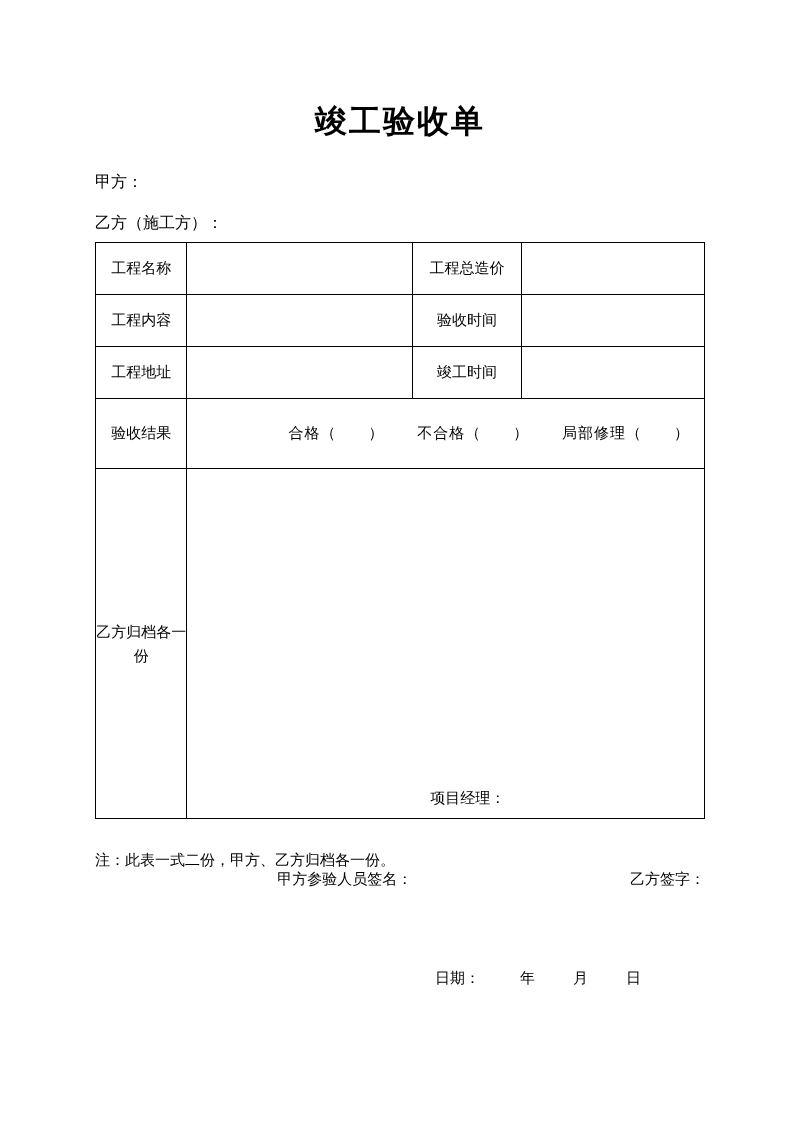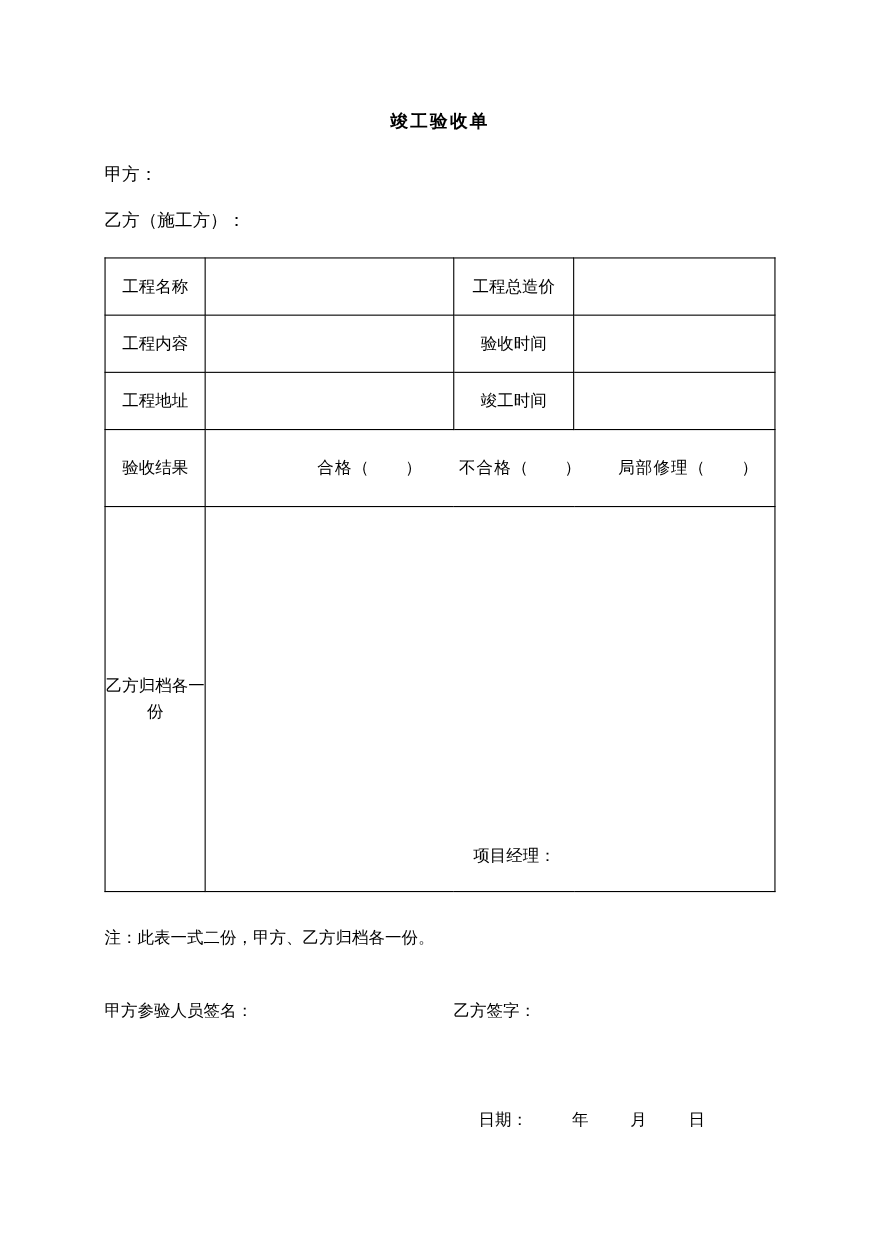--- a/index.html
+++ b/index.html
@@ -11,31 +11,31 @@
       width: 800px;
       height: 1131px;
       background: #fff;
       font-family: "SimSun", "宋体", serif;
       color: #000;
       padding: 100px 95px 60px 95px;
       font-size: 15px;
     }
     .title {
       text-align: center;
-      font-size: 16px;
+      font-size: 32px;
       font-weight: bold;
       margin-bottom: 28px;
       letter-spacing: 2px;
     }
     .party-line {
       margin-bottom: 20px;
       font-size: 16px;
     }
     .party-line.tight {
-      margin-bottom: 23px;
+      margin-bottom: 8px;
       font-family: Liberation Serif, serif;
     }
     table.form {
       width: 100%;
       border-collapse: collapse;
       border: 1.5px solid #000;
     }
     table.form td {
       border: 1px solid #000;
       padding: 0;
@@ -62,32 +62,32 @@
     }
     .result-options span {
       margin: 0 14px;
     }
     .big-cell {
       position: relative;
       height: 100%;
     }
     .pm-line {
       position: absolute;
-      bottom: 22px;
+      bottom: 10px;
       left: 47%;
       font-size: 15px;
     }
     .note {
       margin-top: 32px;
       font-size: 15px;
     }
     .sign-row {
-      margin-top: 48px;
       display: flex;
       font-size: 15px;
+      text-align: right;
     }
     .sign-left {
       flex: 0 0 52%;
     }
     .sign-right {
       flex: 1;
     }
     .date-row {
       margin-top: 80px;
       font-size: 15px;

